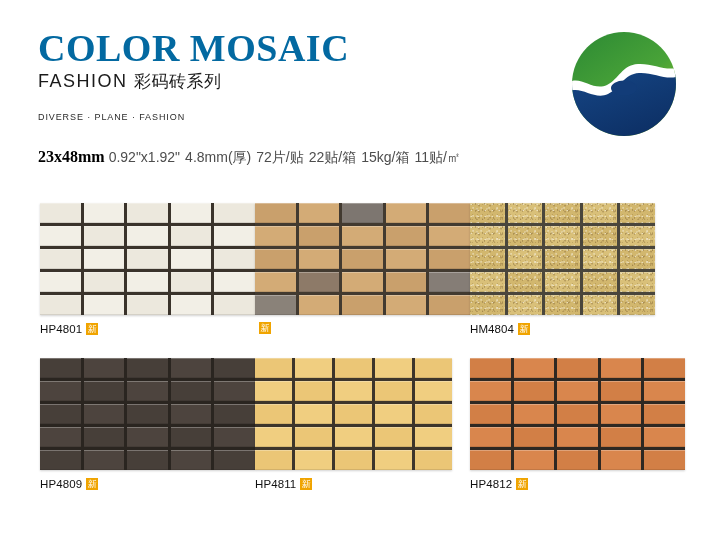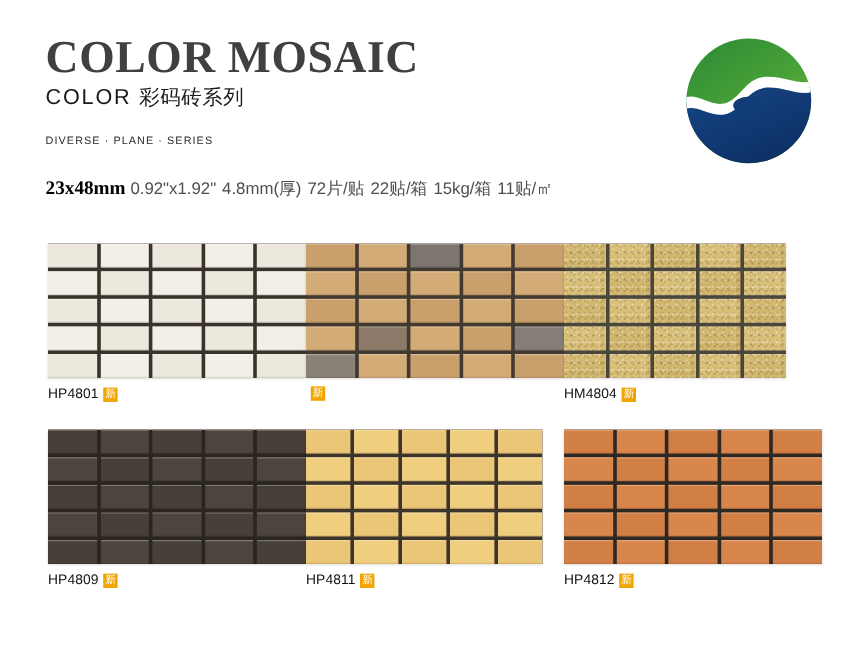--- a/index.html
+++ b/index.html
@@ -8,21 +8,21 @@
     font-family:"Liberation Sans","DejaVu Sans",sans-serif;
     position:relative;overflow:hidden;
   }
   .page{position:relative;width:720px;height:540px;}
 
   
   .header{position:absolute;left:38px;top:28px;width:520px;}
   .title-main{
     font-family:"Liberation Serif","DejaVu Serif",serif;
     font-weight:bold;font-size:38px;line-height:40px;
-    letter-spacing:0.5px;color:#404040;white-space:nowrap;
+    letter-spacing:0.5px;color:#0369a1;white-space:nowrap;
   }
   .title-sub{
     font-size:18px;line-height:22px;color:#1a1a1a;
     letter-spacing:1.5px;margin-top:2px;white-space:nowrap;
   }
   .title-sub .cjk{letter-spacing:0.5px;font-size:17px;}
 
   .tagline{margin-top:18px;}
   .tagline-cn{
     font-size:16px;line-height:20px;color:#111;letter-spacing:1.2px;
@@ -94,25 +94,25 @@
   }
 </style>
 </head>
 <body>
 
 <div class="page">
 
   <div class="header">
     <div class="title-main">COLOR MOSAIC</div>
     <div class="title-sub">
-      <span>COLOR</span>
+      <span>FASHION</span>
       <span class="cjk">彩码砖系列</span>
     </div>
     <div class="tagline">
-      <div class="tagline-en">DIVERSE · PLANE · SERIES</div>
+      <div class="tagline-en">DIVERSE · PLANE · FASHION</div>
     </div>
   </div>
 
   <div class="specline">
     <span class="spec-size">23x48mm</span><span class="spec-item">0.92"x1.92"</span><span class="spec-item">4.8mm(厚)</span><span class="spec-item">72片/贴</span><span class="spec-item">22贴/箱</span><span class="spec-item">15kg/箱</span><span class="spec-item">11贴/㎡</span>
   </div>
 
   <div class="logo">
     <svg viewBox="0 0 116 116" xmlns="http://www.w3.org/2000/svg" aria-hidden="true">
       <defs>

